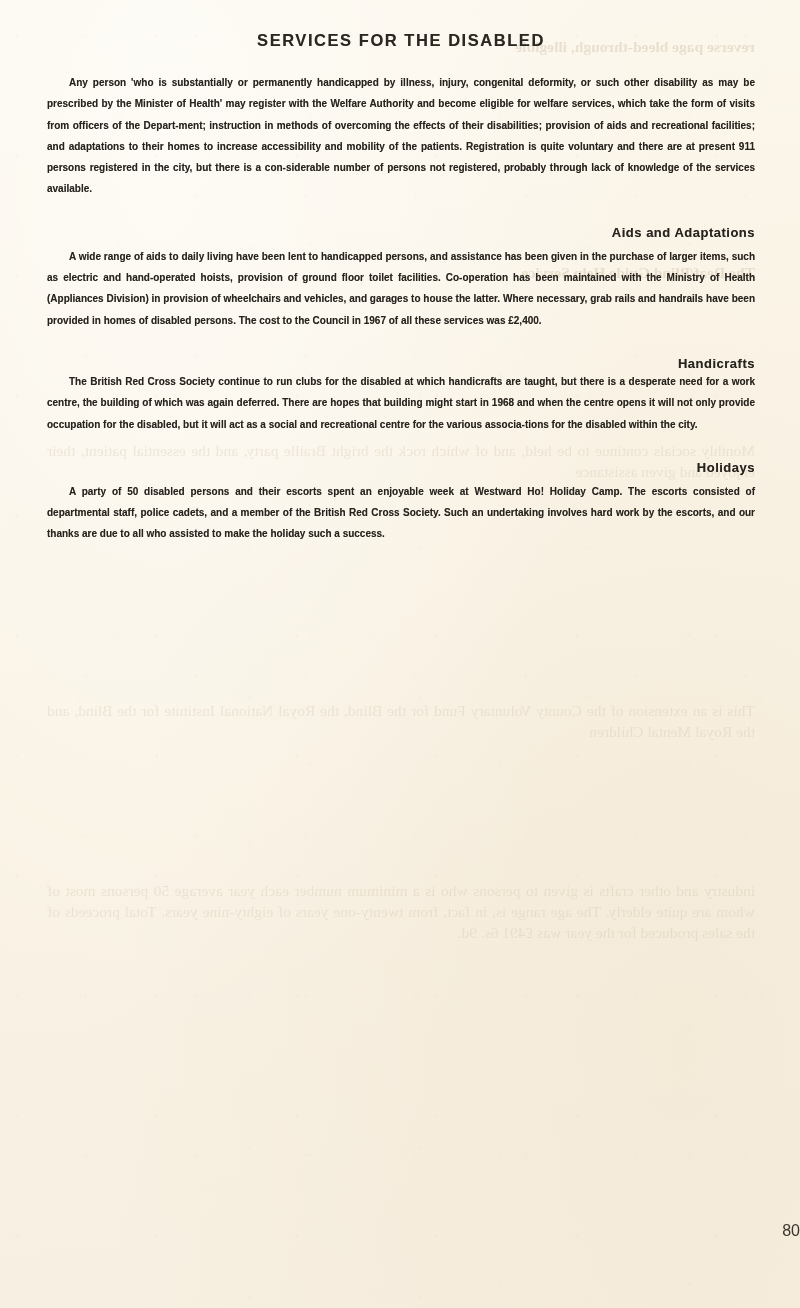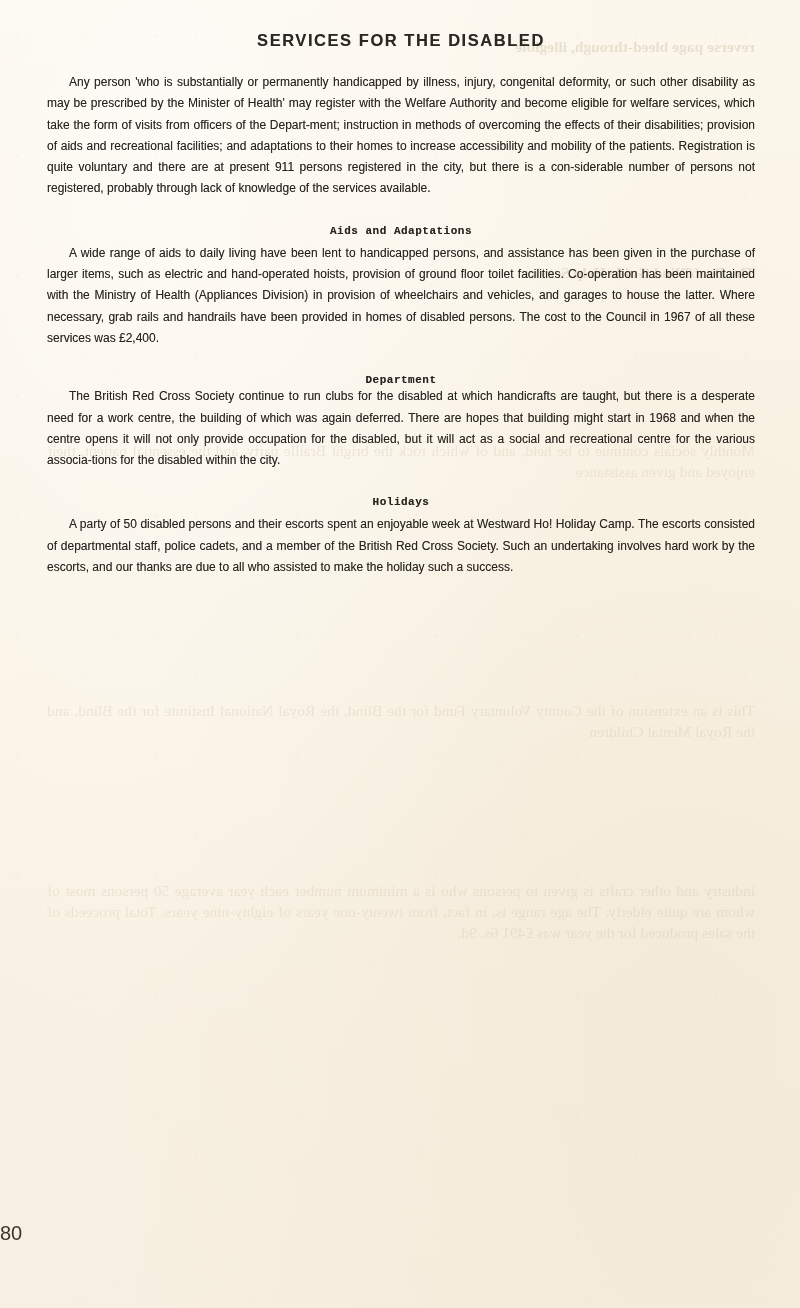--- a/index.html
+++ b/index.html
@@ -81,54 +81,55 @@
     font-size: 16.5px;
     font-weight: bold;
     letter-spacing: 1.55px;
     color: #2b2722;
     text-shadow: 0 0 0.6px rgba(43,39,34,0.45);
   }
 
   .body-text {
     margin: 0;
     font-family: "Liberation Sans", sans-serif;
-    font-size: 12px;
+    font-size: 10px;
     line-height: 21.3px;
     color: #27241f;
     text-align: justify;
     text-justify: inter-word;
     text-indent: 22px;
     text-shadow: 0 0 0.55px rgba(39,36,31,0.40);
     hyphens: manual;
+    font-weight: bold;
   }
 
   .section-head {
     margin: 0;
-    font-family: Liberation Mono, monospace;
-    font-size: 11px;
+    font-family: Liberation Sans, sans-serif;
+    font-size: 13px;
     font-weight: bold;
     letter-spacing: 0.5px;
     color: #27241f;
-    text-align: center;
+    text-align: right;
     text-shadow: 0 0 0.6px rgba(39,36,31,0.45);
   }
 
   .gap-lead   { margin-top: 22px; }
   .gap-head   { margin-top: 25px; }
   .gap-afterh { margin-top: 6px; }
   .gap-para   { margin-top: 0; }
 
   .folio {
     position: absolute;
     left: 0;
     right: 0;
     top: 1222px;
-    text-align: left;
+    text-align: right;
     font-family: "Liberation Sans", sans-serif;
-    font-size: 20px;
+    font-size: 16px;
     color: #3a352d;
     z-index: 3;
   }
 </style>
 </head>
 <body>
 
 <div class="page">
 
   <div class="grain"></div>
@@ -141,21 +142,21 @@
 
   <div class="content">
 
     <h1 class="page-title">SERVICES FOR THE DISABLED</h1>
 
     <p class="body-text gap-lead">Any person 'who is substantially or permanently handicapped by illness, injury, congenital deformity, or such other disability as may be prescribed by the Minister of Health' may register with the Welfare Authority and become eligible for welfare services, which take the form of visits from officers of the Depart-ment; instruction in methods of overcoming the effects of their disabilities; provision of aids and recreational facilities; and adaptations to their homes to increase accessibility and mobility of the patients. Registration is quite voluntary and there are at present 911 persons registered in the city, but there is a con-siderable number of persons not registered, probably through lack of knowledge of the services available.</p>
 
     <h2 class="section-head gap-head">Aids and Adaptations</h2>
     <p class="body-text gap-afterh">A wide range of aids to daily living have been lent to handicapped persons, and assistance has been given in the purchase of larger items, such as electric and hand-operated hoists, provision of ground floor toilet facilities. Co-operation has been maintained with the Ministry of Health (Appliances Division) in provision of wheelchairs and vehicles, and garages to house the latter. Where necessary, grab rails and handrails have been provided in homes of disabled persons. The cost to the Council in 1967 of all these services was £2,400.</p>
 
-    <h2 class="section-head gap-head">Department</h2>
+    <h2 class="section-head gap-head">Handicrafts</h2>
     <p class="body-text gap-para">The British Red Cross Society continue to run clubs for the disabled at which handicrafts are taught, but there is a desperate need for a work centre, the building of which was again deferred. There are hopes that building might start in 1968 and when the centre opens it will not only provide occupation for the disabled, but it will act as a social and recreational centre for the various associa-tions for the disabled within the city.</p>
 
     <h2 class="section-head gap-head">Holidays</h2>
     <p class="body-text gap-afterh">A party of 50 disabled persons and their escorts spent an enjoyable week at Westward Ho! Holiday Camp. The escorts consisted of departmental staff, police cadets, and a member of the British Red Cross Society. Such an undertaking involves hard work by the escorts, and our thanks are due to all who assisted to make the holiday such a success.</p>
 
   </div>
 
   <div class="folio">80</div>
 
 </div>

